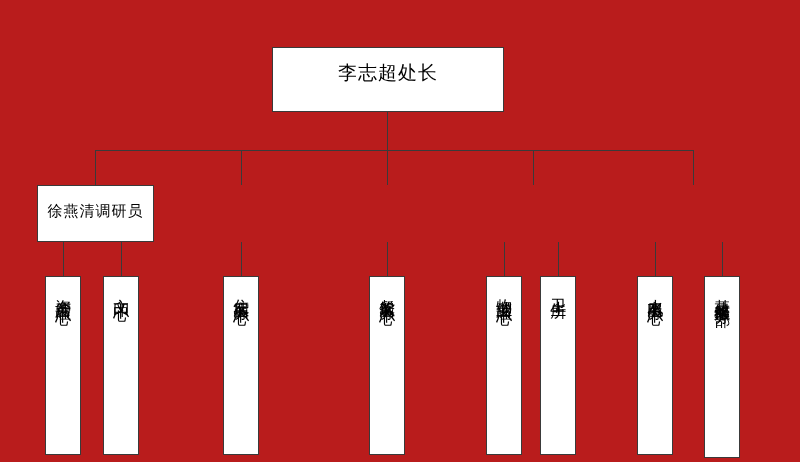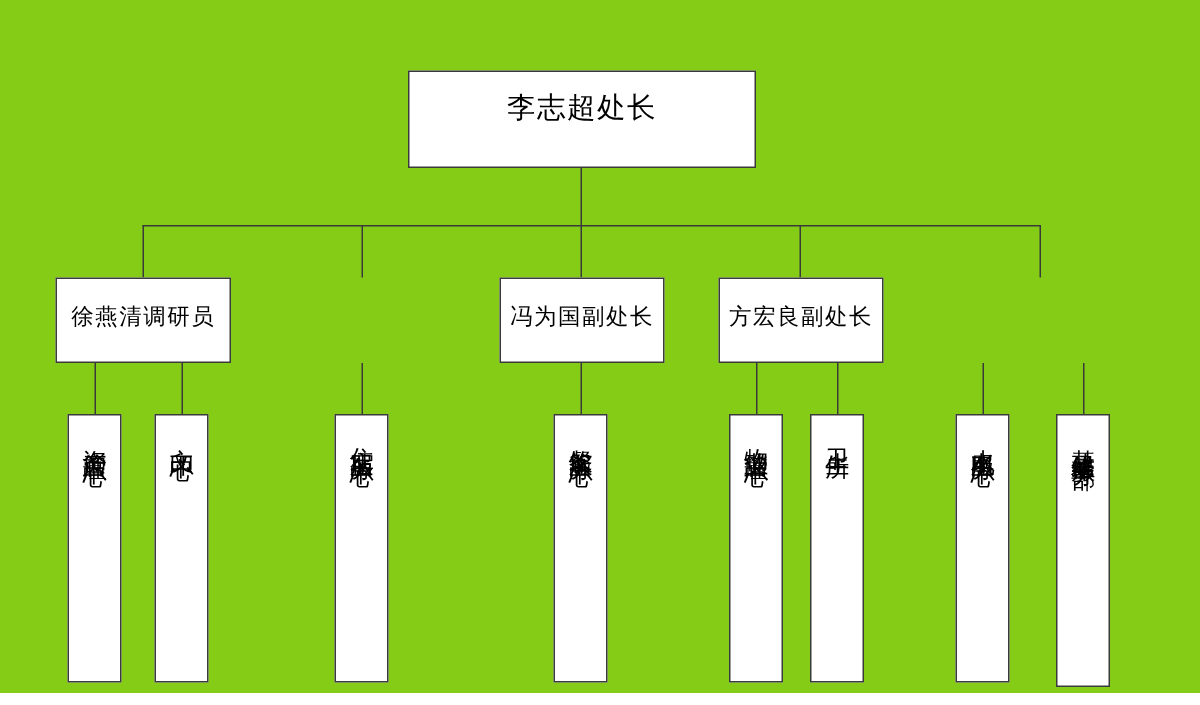--- a/index.html
+++ b/index.html
@@ -8,21 +8,21 @@
     background: #ffffff;
   }
   body {
     font-family: "DejaVu Sans", "Liberation Sans", sans-serif;
     color: #000000;
   }
   #chart-canvas {
     position: relative;
     width: 800px;
     height: 462px;
-    background: #84cc16;
+    background: #b91c1c;
     overflow: hidden;
   }
 
   
   .node {
     position: absolute;
     box-sizing: border-box;
     border: 1px solid #3a3a3a;
     background: #ffffff;
     text-align: center;
@@ -94,27 +94,21 @@
   <div class="conn conn-v" style="left:241px; top:150px; width:1px; height:35px;"></div>
   <div class="conn conn-v" style="left:387px; top:150px; width:1px; height:35px;"></div>
   <div class="conn conn-v" style="left:533px; top:150px; width:1px; height:35px;"></div>
   <div class="conn conn-v" style="left:693px; top:150px; width:1px; height:35px;"></div>
 
   <div class="node level2" style="left:37px; top:185px; width:117px; height:57px;justify-content:center;">
     <span class="node-label-h">徐燕清调研员</span>
   </div>
 
 
-  <div class="node level2" style="left:333px; top:185px; width:110px; height:57px;">
-    <span class="node-label-h">冯为国副处长</span>
-  </div>
 
-  <div class="node level2" style="left:479px; top:185px; width:110px; height:57px;">
-    <span class="node-label-h">方宏良副处长</span>
-  </div>
 
 
   <div class="conn conn-v" style="left:63px;  top:242px; width:1px; height:34px;"></div>
   <div class="conn conn-v" style="left:121px; top:242px; width:1px; height:34px;"></div>
 
   <div class="conn conn-v" style="left:241px; top:242px; width:1px; height:34px;"></div>
 
   <div class="conn conn-v" style="left:387px; top:242px; width:1px; height:34px;"></div>
 
   <div class="conn conn-v" style="left:504px; top:242px; width:1px; height:34px;"></div>

